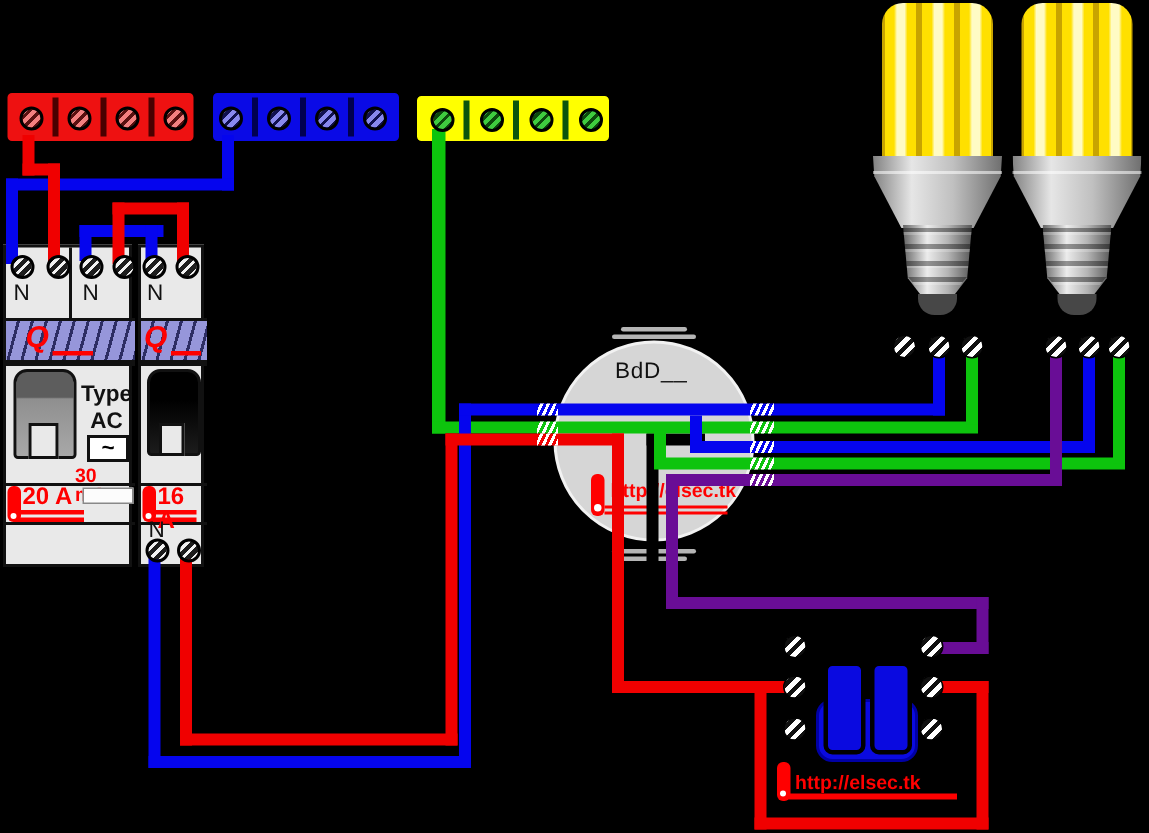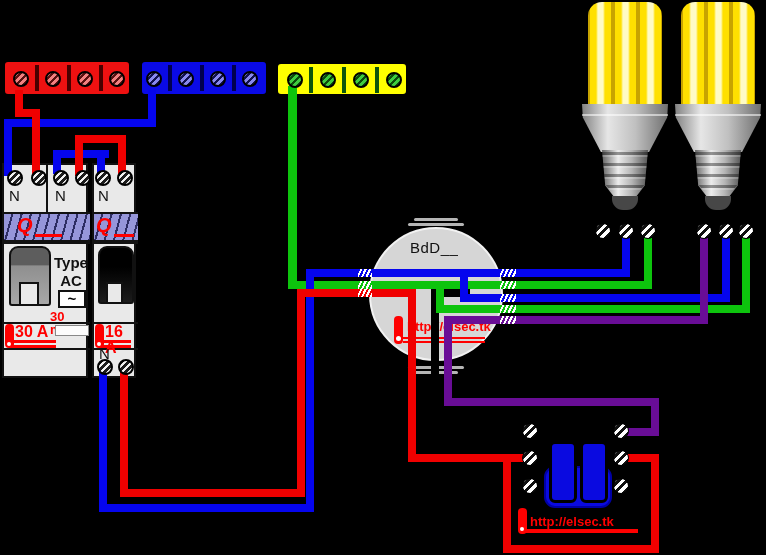--- a/index.html
+++ b/index.html
@@ -109,21 +109,21 @@
     <div class="redline" style="left:31px;top:69px;width:27px;height:3px;"></div>
     <div class="sectline" style="left:0;top:77px;width:86px;height:2px;"></div>
     <div class="toggle" style="left:5px;top:81px;width:42px;height:60px;background:linear-gradient(#5d5d5d 0 30%,#8f8f8f 32%,#a8a8a8);"></div>
     <div class="notch" style="left:15px;top:117px;width:20px;height:24px;"></div>
     <div class="ntext" style="left:48px;top:90px;width:38px;text-align:center;font-weight:bold;">Type</div>
     <div class="ntext" style="left:48px;top:108px;width:38px;text-align:center;font-weight:bold;border-bottom:0;">AC</div>
     <div class="notch" style="left:54px;top:125px;width:28px;height:18px;background:#fff;text-align:center;font-size:15px;font-weight:bold;line-height:14px;">~</div>
     <div class="sectline" style="left:0;top:157px;width:86px;height:2px;"></div>
     <div class="bar" style="left:1px;top:159px;height:24px;"></div>
     <div class="dot" style="left:3px;top:177px;width:4px;height:4px;"></div>
-    <div class="rtext" style="left:11px;top:159px;font-size:16px;">30 A</div>
+    <div class="rtext" style="left:11px;top:159px;font-size:16px;">20 A</div>
     <div class="rtext" style="left:46px;top:145px;font-size:13px;">30 mA</div>
     <div class="notch" style="left:51px;top:160px;width:34px;height:11px;background:#fcfcfc;border:1px solid #888;"></div>
     <div class="redline" style="left:6px;top:175px;width:46px;height:3px;"></div>
     <div class="redline" style="left:6px;top:180px;width:46px;height:3px;"></div>
     <div class="sectline" style="left:0;top:183px;width:86px;height:2px;"></div>
   </div>
 
   <div class="device" style="left:92px;top:163px;width:44px;height:215px;">
     <div class="screw dark" style="left:1px;top:5px;"></div>
     <div class="screw dark" style="left:23px;top:5px;"></div>

